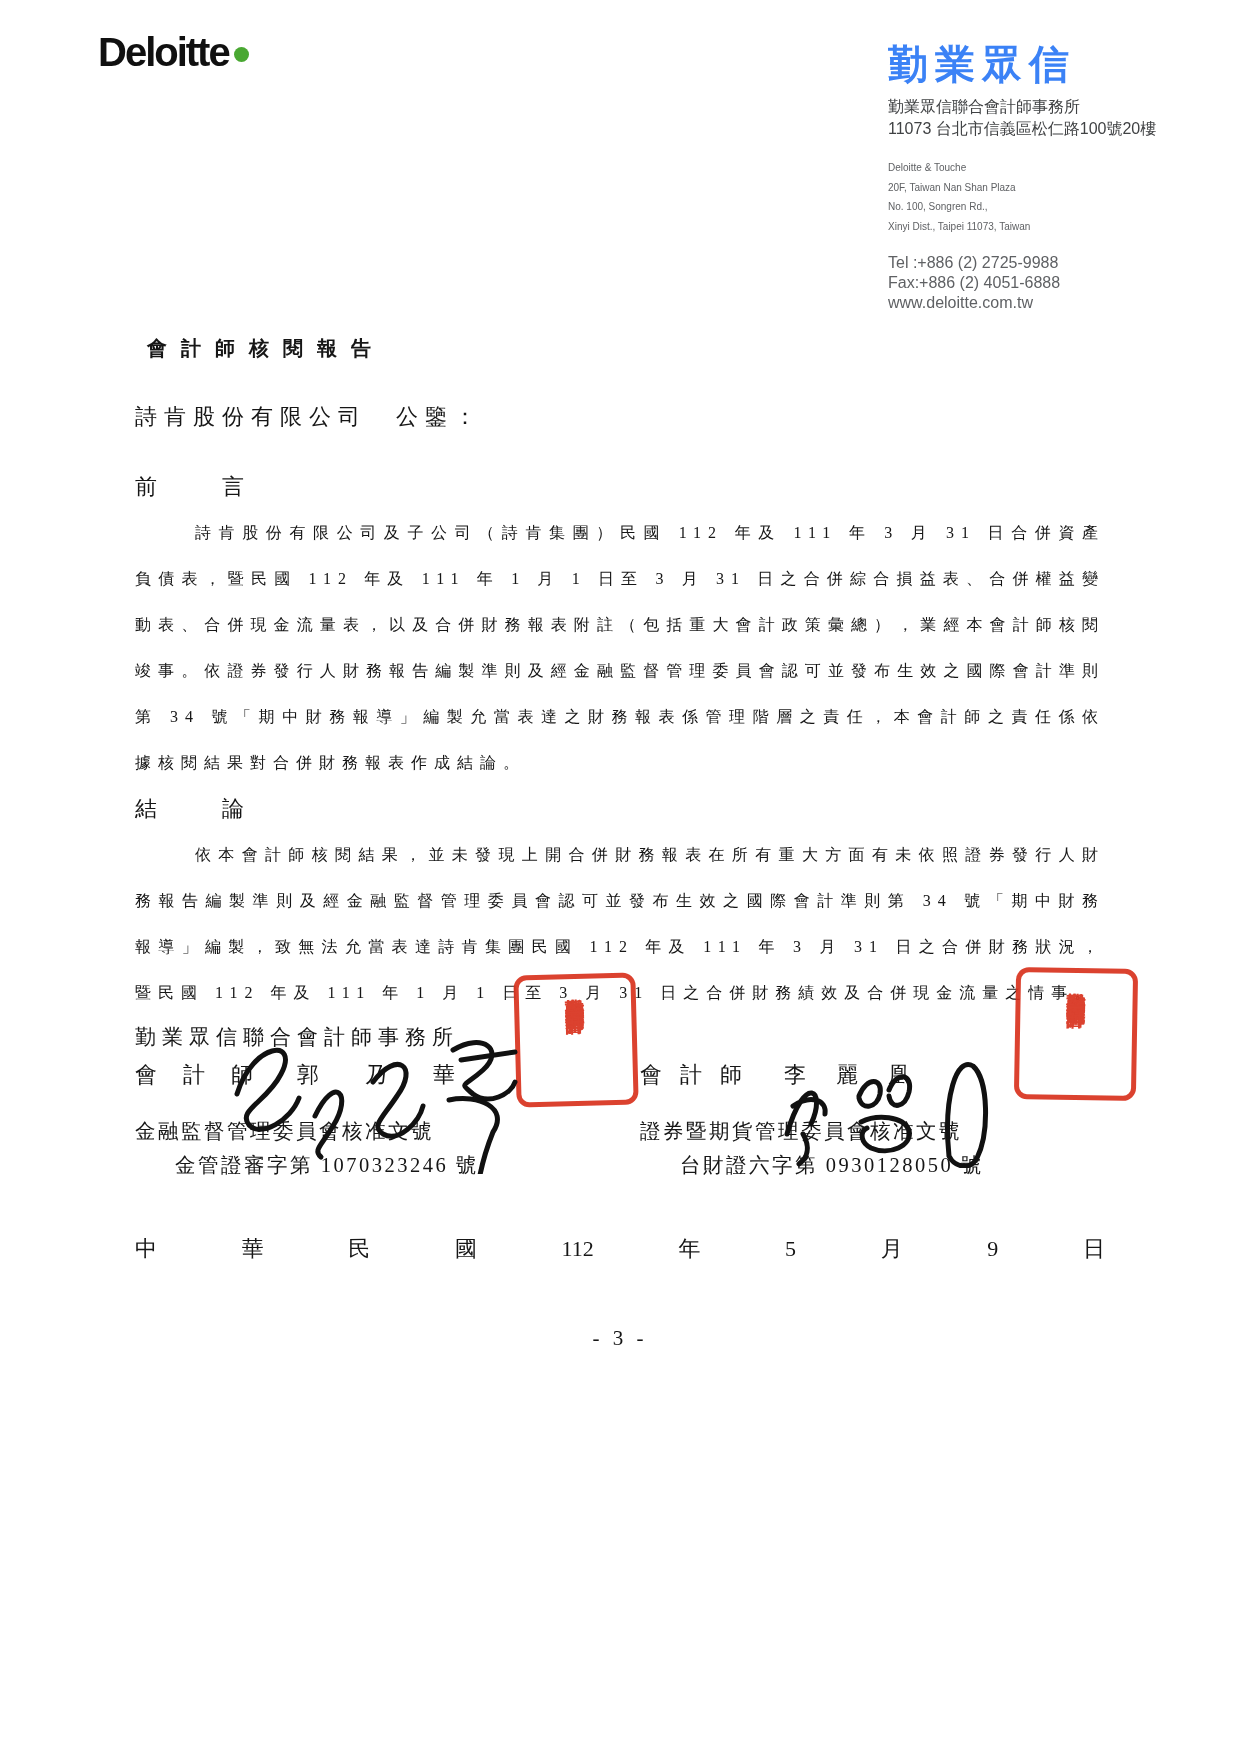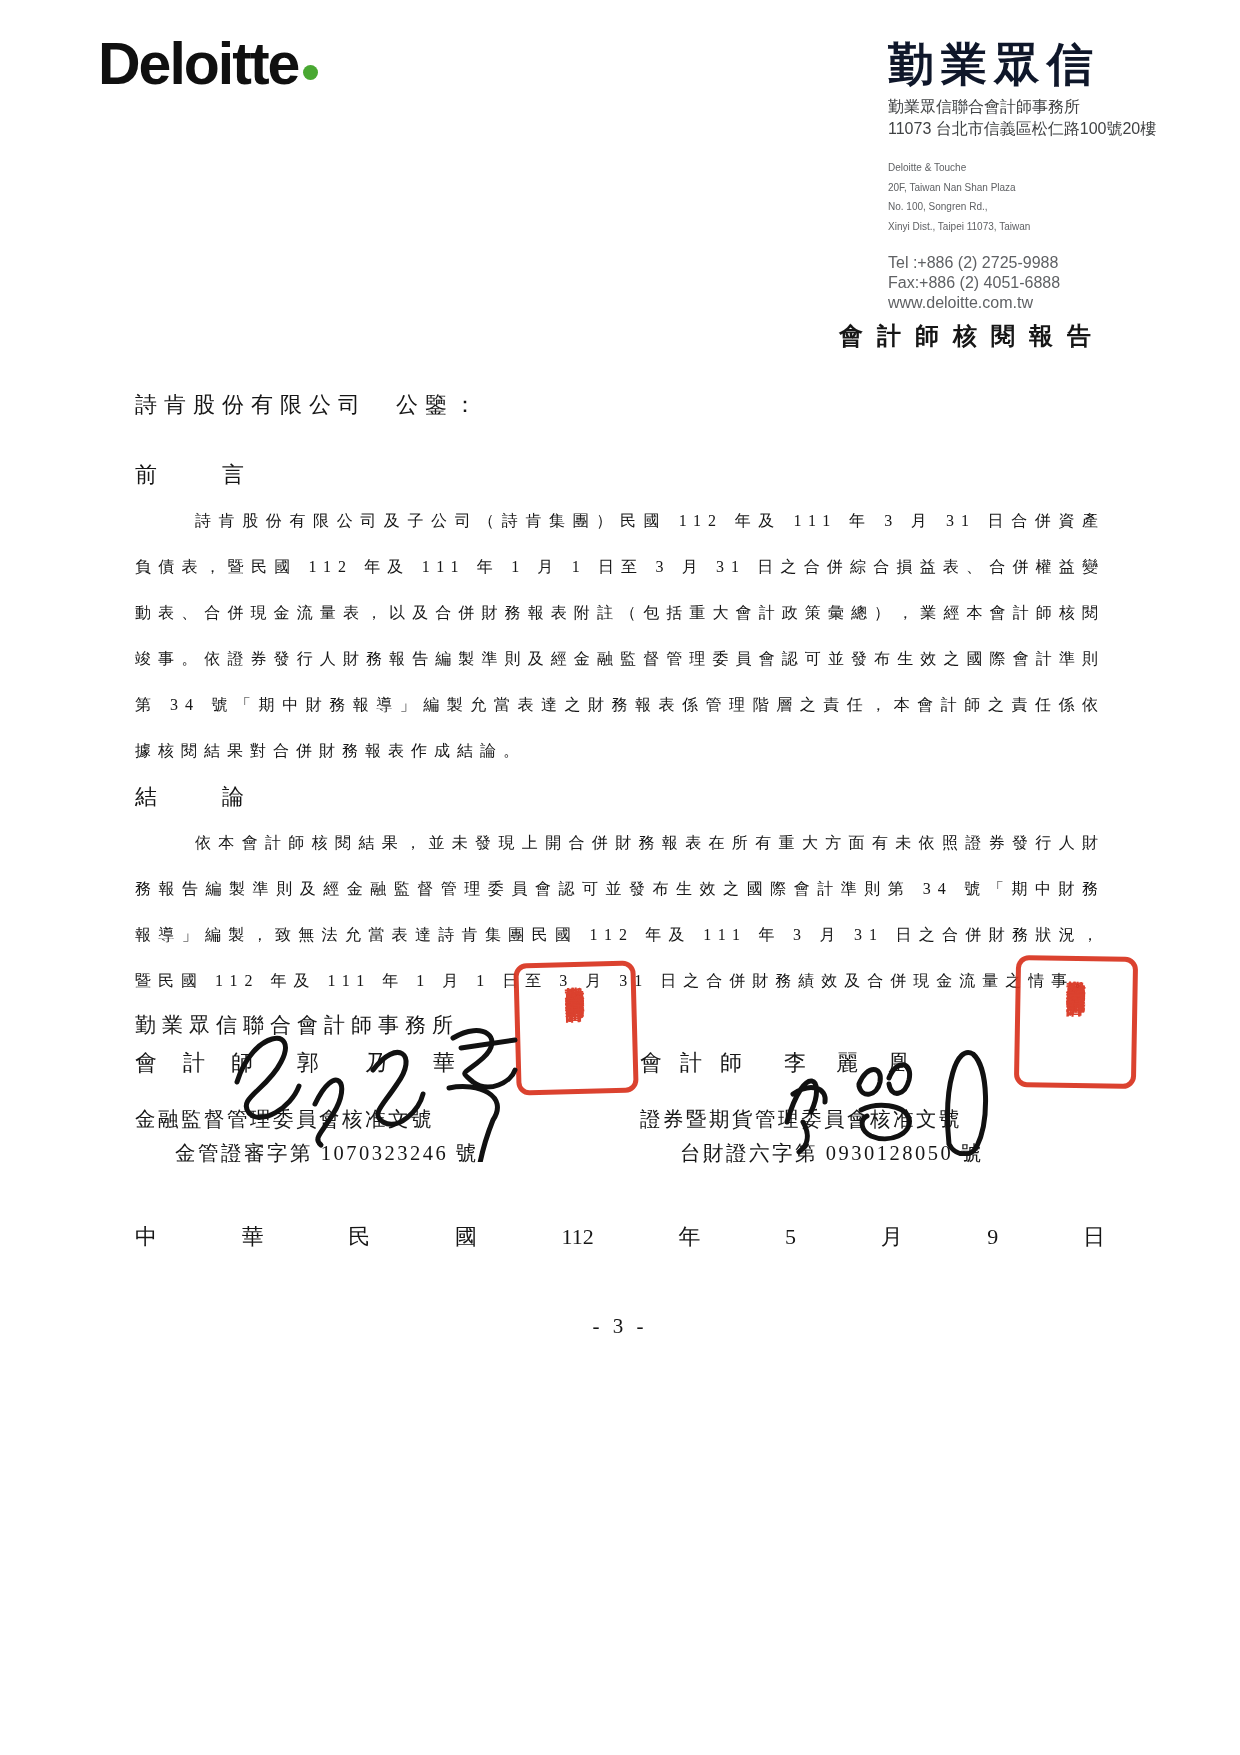--- a/index.html
+++ b/index.html
@@ -10,40 +10,40 @@
     background:#ffffff;
     overflow:hidden;
     font-family:"Liberation Serif","DejaVu Serif",serif;
     color:#161616;
   }
   
   .header{position:relative;height:318px;}
   .logo{
     position:absolute;left:98px;top:30px;
     font-family:"Liberation Sans","DejaVu Sans",sans-serif;
-    font-weight:bold;font-size:59px;letter-spacing:-2px;color:#101010;
+    font-weight:bold;font-size:40px;letter-spacing:-2px;color:#101010;
     display:flex;align-items:baseline;text-align:right;
   }
   .logo-dot{
     display:inline-block;width:15px;height:15px;border-radius:50%;
     background:#49a832;margin-left:5px;transform:translateY(-4px);
   }
   .lh-right{
     position:absolute;left:888px;top:40px;width:330px;
     font-family:"Liberation Sans","DejaVu Sans",sans-serif;
   }
-  .lh-brand{font-size:46px;font-weight:bold;color:#0f172a;letter-spacing:7px;line-height:48px;}
+  .lh-brand{font-size:40px;font-weight:bold;color:#3b82f6;letter-spacing:7px;line-height:48px;}
   .lh-cjk{font-size:16px;color:#404244;line-height:22px;margin-top:8px;}
   .lh-en{font-size:10px;color:#5f6164;line-height:19.5px;margin-top:18px;}
   .lh-tel{font-size:16px;color:#5f6164;line-height:20px;margin-top:17px;}
   
   .content{margin:0 135px;width:970px;}
   .doc-title{
-    text-align:right;font-size:24px;font-weight:700;
-    letter-spacing:14px;line-height:36px;margin:0;
+    text-align:left;font-size:20px;font-weight:700;
+    letter-spacing:14px;line-height:36px;margin:12px;
   }
   .salutation{
     margin-top:36px;font-size:22px;letter-spacing:7px;line-height:30px;
   }
   .sections{margin-top:32px;}
   .sec-heading{
     font-size:22px;font-weight:400;letter-spacing:7px;line-height:46px;
   }
   .sec-paragraph{
     font-size:16px;letter-spacing:7px;line-height:46px;

